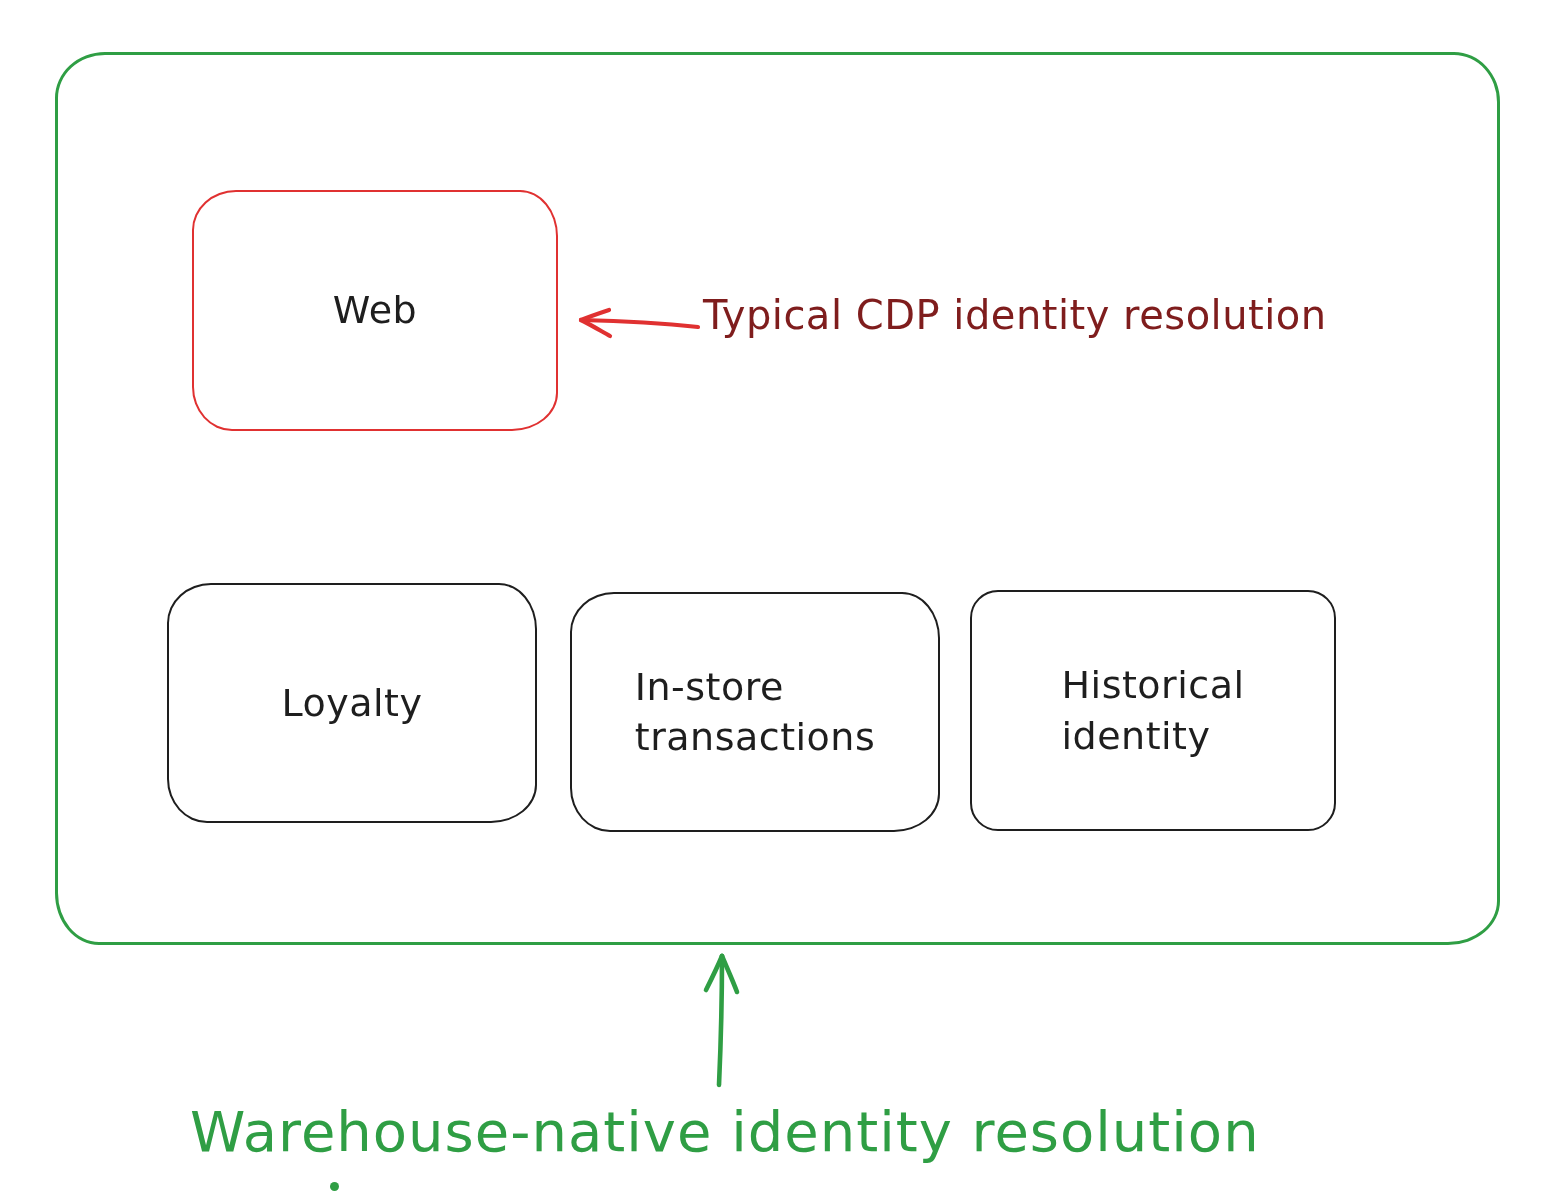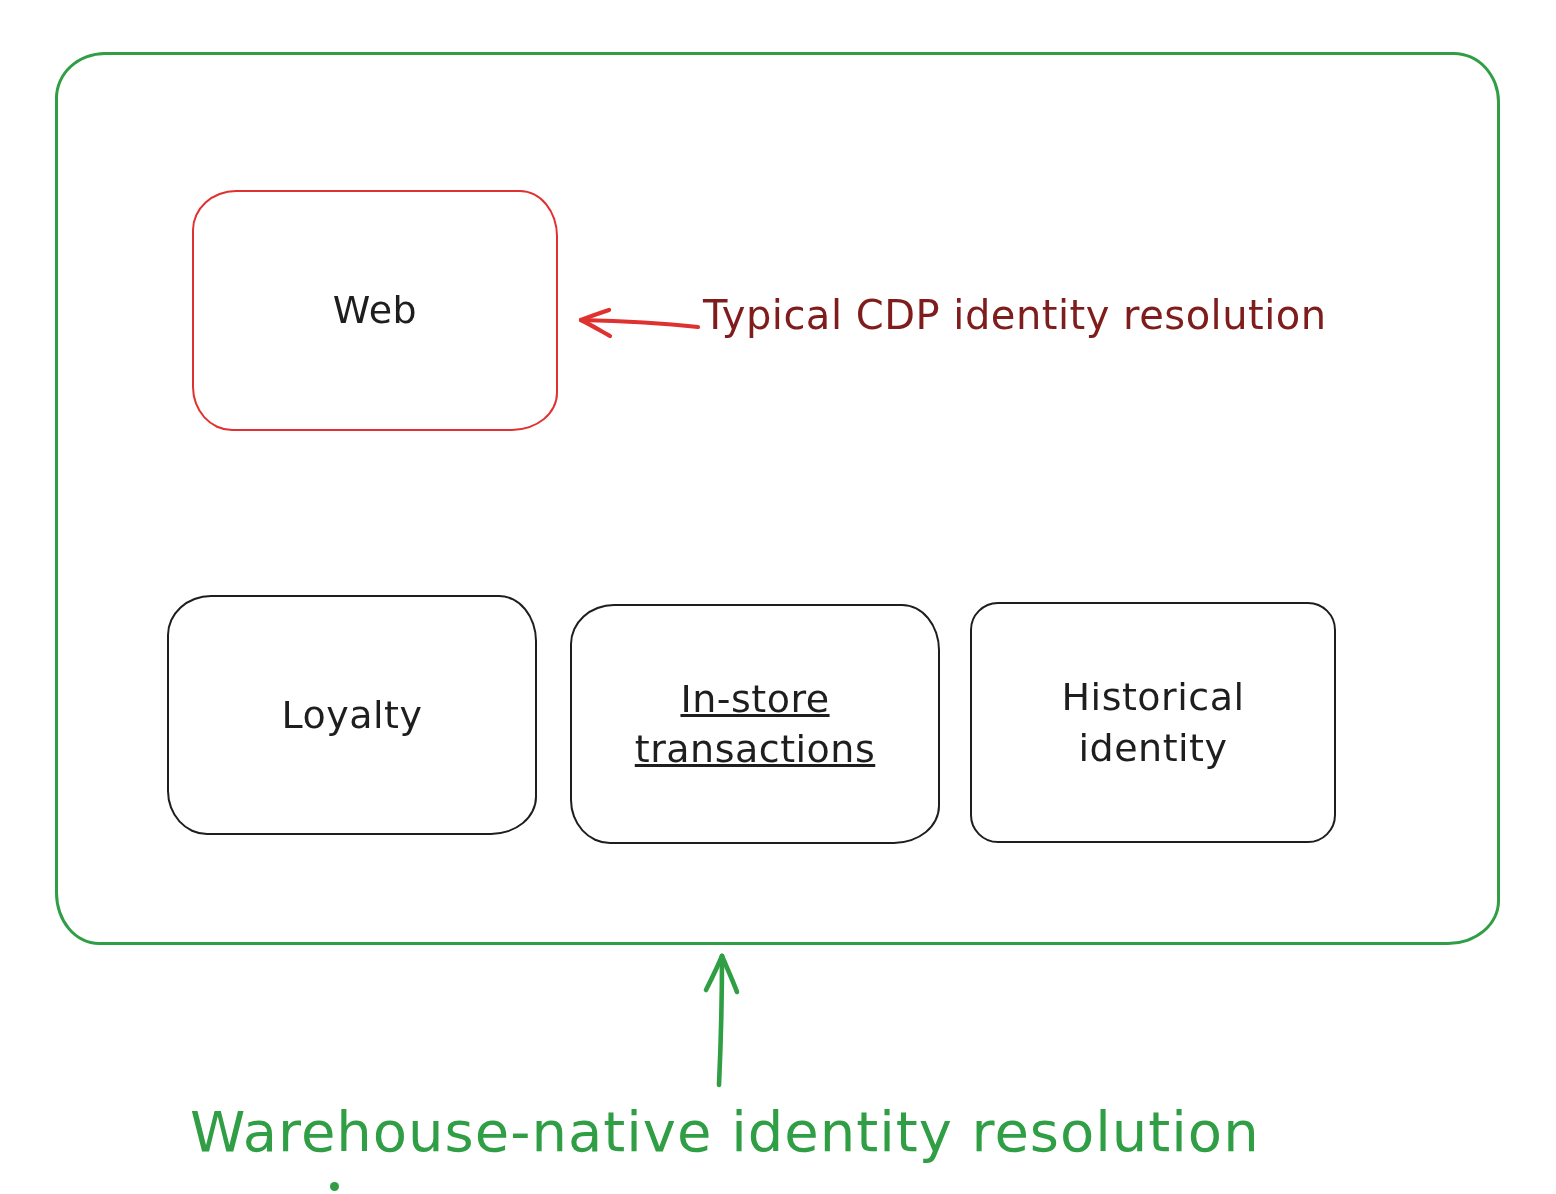--- a/index.html
+++ b/index.html
@@ -23,34 +23,34 @@
     border-radius: 50px 46px 52px 44px / 46px 50px 44px 52px;
     background: transparent;
   }
 
   
   .node {
     position: absolute;
     display: flex;
     align-items: center;
     justify-content: center;
-    text-align: center;
+    text-align: left;
     background: #ffffff00;
     border-radius: 44px 38px 46px 40px / 40px 46px 38px 44px;
     color: #1e1e1e;
     font-size: 38px;
     line-height: 1.32;
     letter-spacing: 0.5px;
   }
   .node-red   { border: 2.6px solid #e03131; }
-  .node-black { border: 2.6px solid #1e1e1e; margin-top: 12px; }
+  .node-black { border: 2.6px solid #1e1e1e; }
 
   .node-web        { left: 192px; top: 190px; width: 366px; height: 241px; }
   .node-loyalty    { left: 167px; top: 583px; width: 370px; height: 240px; }
-  .node-instore    { left: 570px; top: 592px; width: 370px; height: 240px; text-decoration: underline; }
+  .node-instore    { left: 570px; top: 592px; width: 370px; height: 240px; }
   .node-historical { left: 970px; top: 590px; width: 366px; height: 241px; border-radius: 28px; }
 
   
   .cdp-label {
     position: absolute;
     left: 703px; top: 292px;
     width: 800px;
     color: #7f1d1d;
     font-size: 40px;
     letter-spacing: 0.5px;

